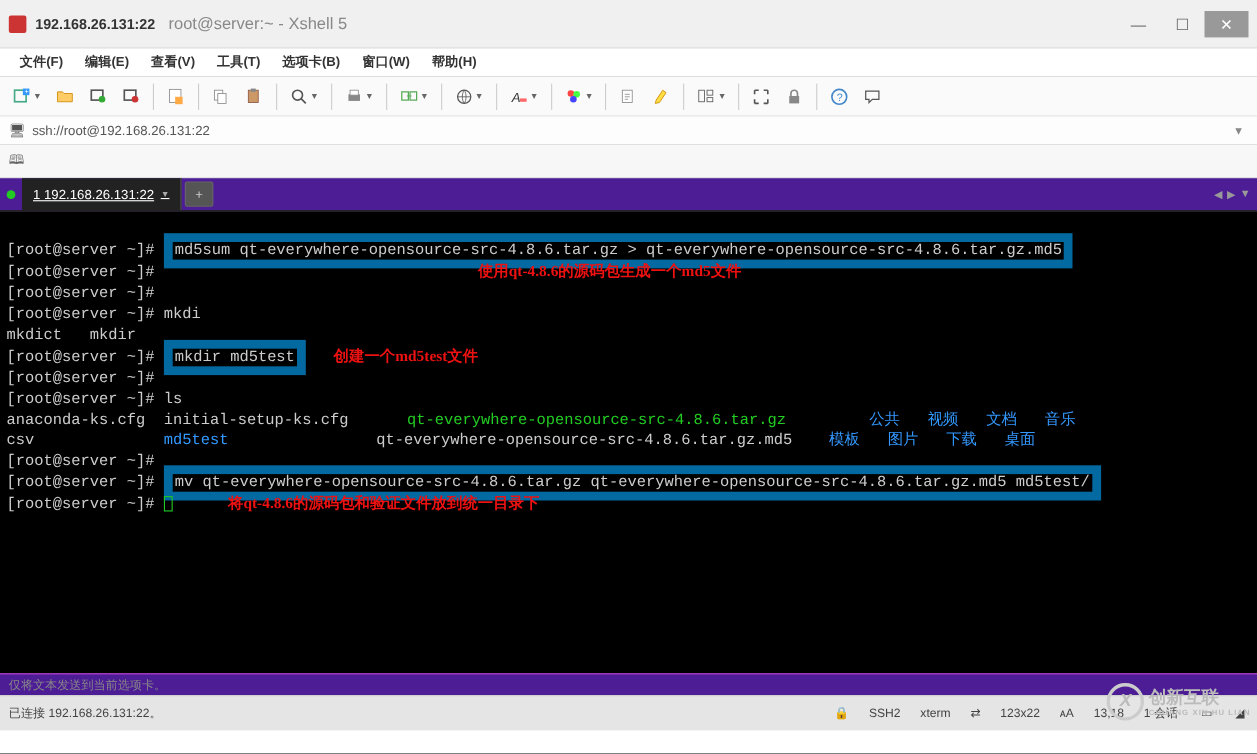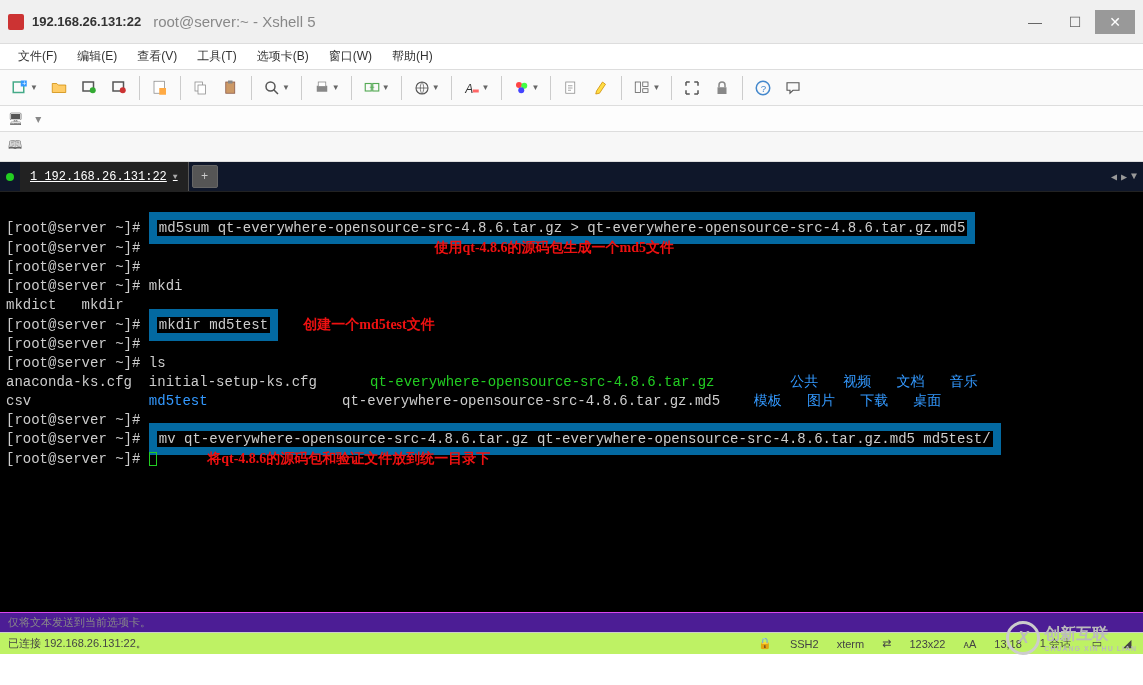--- a/index.html
+++ b/index.html
@@ -4,45 +4,45 @@
 <style>
 * { margin: 0; padding: 0; box-sizing: border-box; }
 body { font-family: "Microsoft YaHei", Arial, sans-serif; font-size: 12px; background: #fff; width: 1143px; height: 685px; overflow: hidden; position: relative; }
 .title-bar { height: 44px; background: #f0f0f0; display: flex; align-items: center; padding: 0 8px; border-bottom: 1px solid #ddd; }
 .title-bar .icon { width: 16px; height: 16px; background: #cc3333; border-radius: 2px; margin-right: 8px; }
 .title-bar .title-ip { font-weight: bold; color: #333; font-size: 13px; margin-right: 12px; }
 .title-bar .title-sub { color: #888; font-size: 15px; }
 .title-bar .win-controls { margin-left: auto; display: flex; }
 .title-bar .win-controls div { width: 40px; height: 24px; display:flex; align-items:center; justify-content:center; color:#666; font-size:14px; }
 .title-bar .win-controls .close { background:#999; color:#fff; }
-.menu-bar { height: 26px; display: flex; align-items: center; padding: 0 12px; gap: 8px; border-bottom: 1px solid #ddd; color:#333; }
+.menu-bar { height: 26px; display: flex; align-items: center; padding: 0 12px; gap: 8px; border-bottom: 1px solid #ddd; color:#333;font-weight:bold; }
 .menu-bar span { padding: 2px 6px; }
 .toolbar { height: 36px; display: flex; align-items: center; padding: 0 6px; gap: 2px; border-bottom: 1px solid #ddd; background:#fafafa; }
 .tbtn { padding: 4px 4px; min-width:24px; height:28px; display:flex; align-items:center; justify-content:center; border:1px solid transparent; border-radius:2px; }
 .tbtn svg { width:18px; height:18px; }
 .tsep { width:1px; height:24px; background:#ccc; margin:0 4px; }
 .drop { font-size:8px; color:#666; margin-left:1px; }
 .addr-bar { height: 26px; display:flex; align-items:center; padding:0 8px; border-bottom:1px solid #ddd; background:#fdfdfd; color:#555; font-size:12px; }
 .addr-bar .addr { flex:1; }
 .addr-bar .plus { color:#888; padding:0 6px; }
 .hint-bar { height: 30px; display:flex; align-items:center; padding:0 8px; border-bottom:1px solid #ddd; background:#f7f7f7; color:#666; font-size:12px; gap:6px; }
-.tab-strip { height: 30px; background:#0f172a; display:flex; align-items:stretch; border-bottom:1px solid #222;font-family:Liberation Mono, monospace; }
+.tab-strip { height: 30px; background:#4c1d95; display:flex; align-items:stretch; border-bottom:1px solid #222; }
 .status-dot { width:8px; height:8px; background:#2c2; border-radius:50%; margin:auto 6px; }
 .tab { background:#222; color:#fff; display:flex; align-items:center; padding:0 10px; font-size:12px; border-right:1px solid #555; text-decoration:underline; }
 .tab-add { width:26px; background:#555; color:#ccc; display:flex; align-items:center; justify-content:center; border:1px solid #666; margin:3px; border-radius:2px; }
 .tab-nav { margin-left:auto; display:flex; align-items:center; color:#999; padding:0 6px; gap:4px; font-size:10px;}
 .terminal { background:#000; color:#ccc; font-family: "Consolas", "Courier New", monospace; font-size: 14px; line-height: 19px; padding: 8px 6px; height: 420px; overflow:hidden; white-space: pre; position:relative; }
 .prompt { color:#ccc;margin-top:22px; }
 .redbox { border:8px solid #0369a1; padding:0 2px; }
 .redtext { color:#e11; font-weight:bold; font-family:Liberation Serif, serif; }
 .greentext { color:#2c2;margin-left:28px; }
 .bluetext { color:#39f; }
 .cursor { display:inline-block; width:8px; height:14px; border:1px solid #2c2; vertical-align:middle; }
 .footer-hint { height:20px; padding:2px 8px; color:#888; font-size:11px; border-top:1px solid #d946ef; background:#4c1d95;}
-.status-bar { height:22px; border-top:1px solid #ccc; background:#bef264; display:flex; align-items:center; font-size:11px; color:#444; padding:0 8px; gap:18px; }
+.status-bar { height:32px; border-top:1px solid #ccc; background:#e5e5e5; display:flex; align-items:center; font-size:11px; color:#444; padding:0 8px; gap:18px; }
 .status-bar .left { flex:1; }
 .watermark { position:absolute; right:6px; bottom:30px; font-size:16px; color:#bbb; font-weight:bold; display:flex; align-items:center; gap:4px;}
 .watermark .sub { font-size:7px; display:block; letter-spacing:1px;}
 .wm-circle { width:34px; height:34px; border:3px solid #ccc; border-radius:50%; display:flex; align-items:center; justify-content:center; font-style:italic;}
 </style>
 </head>
 <body>
 
 <div class="title-bar">
   <div class="icon"></div>
@@ -203,20 +203,21 @@
     </div>
   <div class="tbtn">
       <svg viewBox="0 0 24 24">
         <path d="M4 5h16v10H12l-4 4v-4H4z" fill="none" stroke="#555" stroke-width="1.5"></path>
       </svg>
     </div>
 </div>
 
 <div class="addr-bar">
   <span style="margin-right:6px;">🖥</span>
+  <span class="addr">ssh://root@192.168.26.131:22</span>
   <span class="plus">▾</span>
 </div>
 
 <div class="hint-bar">
   <span>🕮</span>
 </div>
 
 <div class="tab-strip">
   <div class="status-dot"></div>
   <div class="tab">

